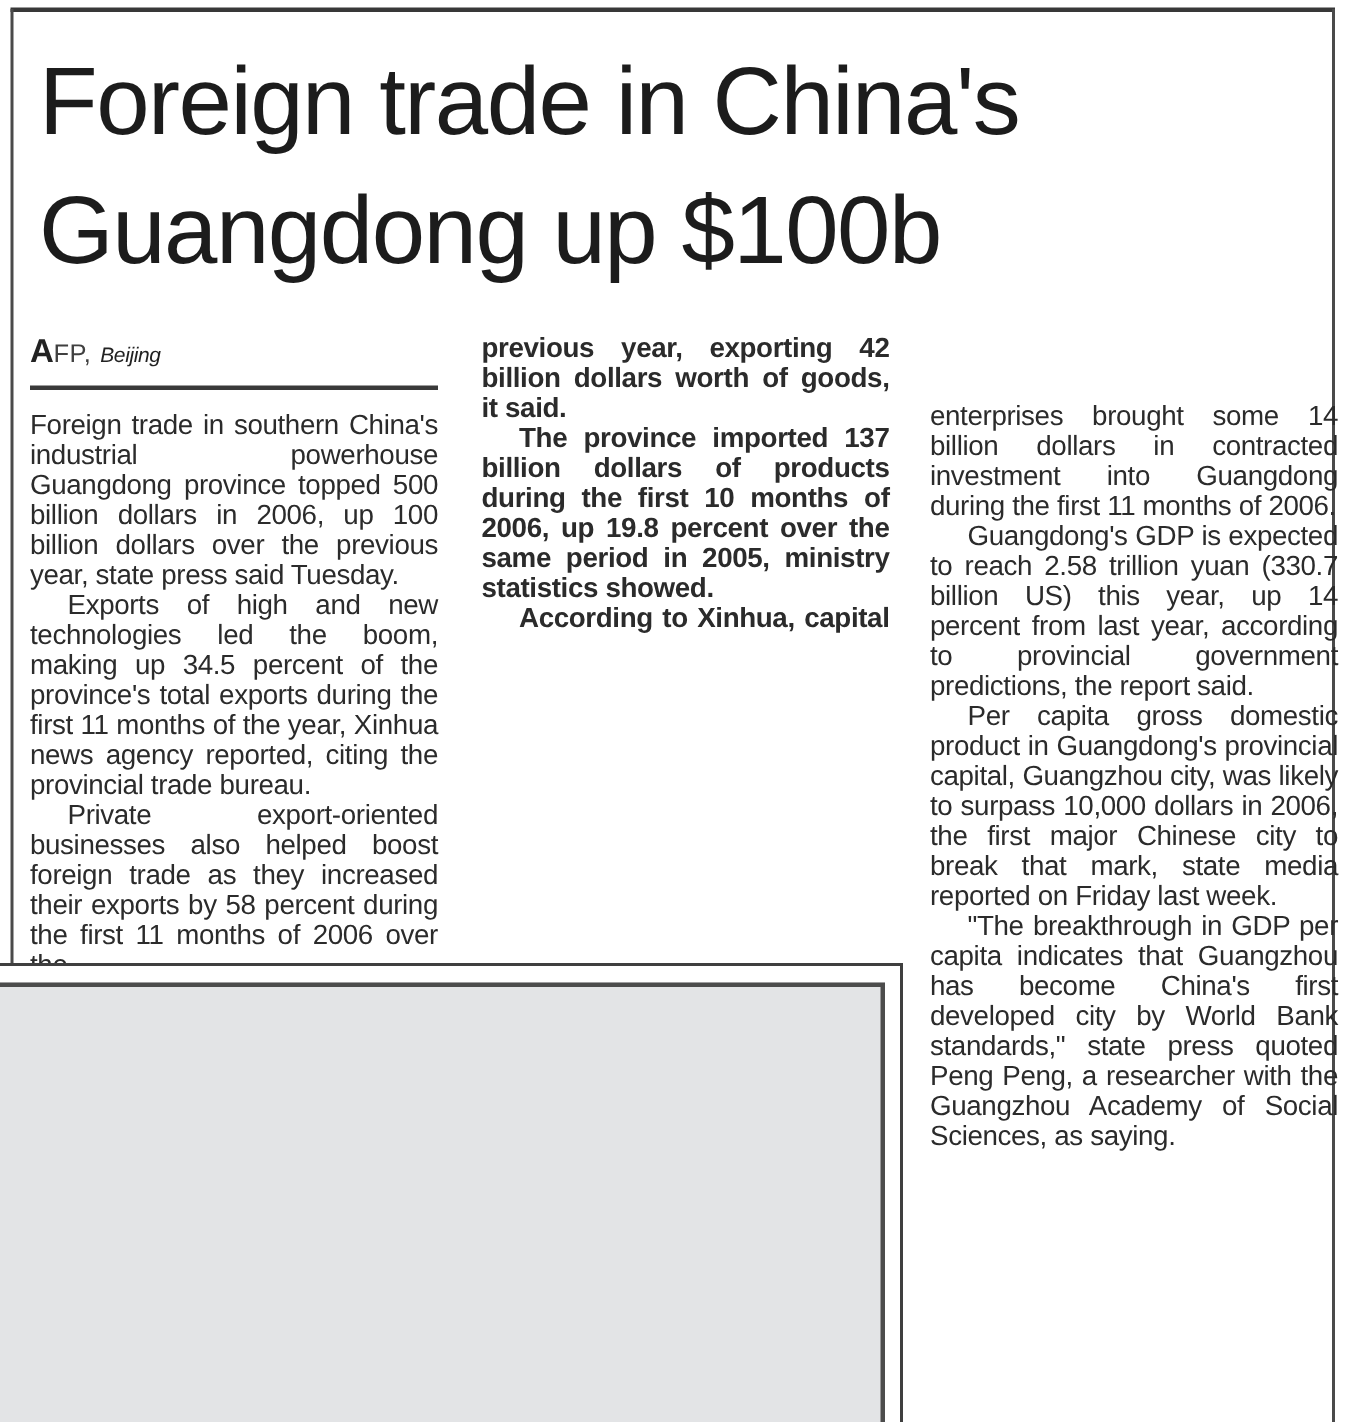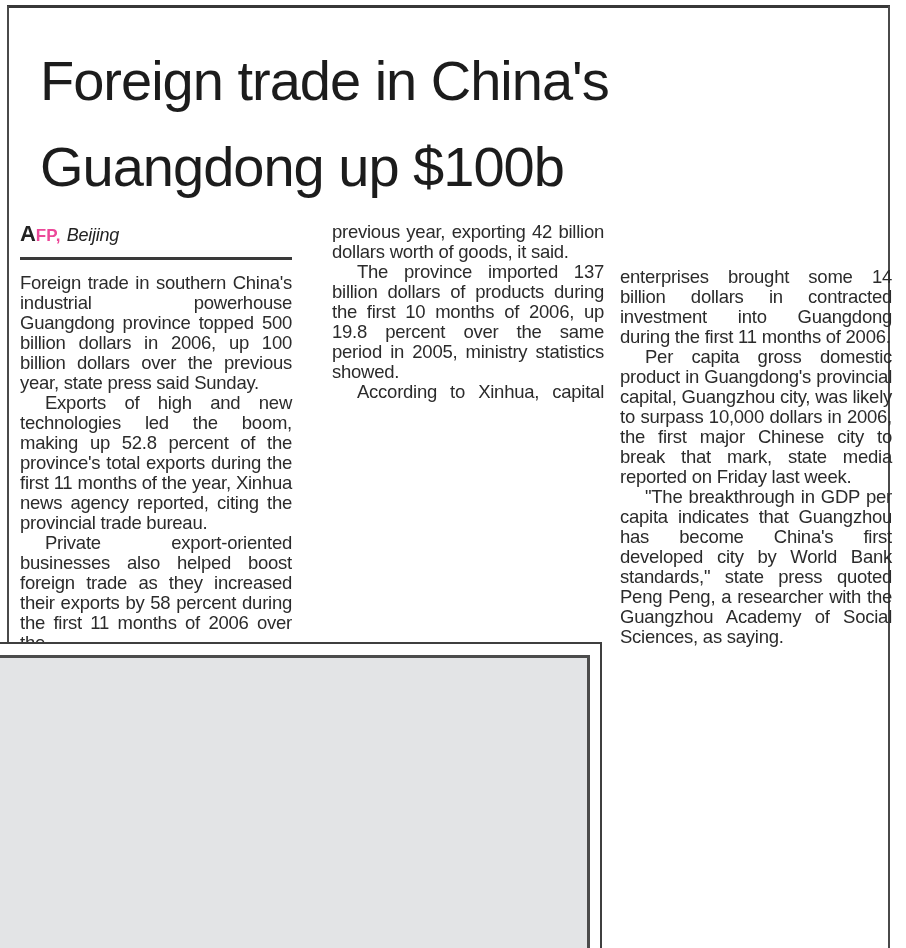--- a/index.html
+++ b/index.html
@@ -4,36 +4,36 @@
 <style>
   html,body{margin:0;padding:0;background:#fff;}
   .page{
     position:relative;width:906px;height:948px;overflow:hidden;
     background:#fff;font-family:"Liberation Sans","DejaVu Sans",sans-serif;
   }
   .top-rule{position:absolute;left:7px;top:5px;width:883px;height:3px;background:#383838;}
   .left-border{position:absolute;left:7px;top:6px;width:2px;height:637px;background:#4a4a4a;}
   .right-border{position:absolute;left:888px;top:6px;width:2px;height:942px;background:#4a4a4a;}
   .headline{
-    position:absolute;left:26px;top:24px;width:864px;margin:14px;
-    font-size:56px;line-height:86px;font-weight:400;letter-spacing:-1px;color:#1c1c1c;
+    position:absolute;left:26px;top:24px;width:864px;margin:0;
+    font-size:64px;line-height:86px;font-weight:400;letter-spacing:-1px;color:#1c1c1c;
   }
   .headline span{display:block;white-space:nowrap;}
   .col{
     position:absolute;width:272px;top:222px;
     font-size:18.5px;line-height:20px;letter-spacing:-0.25px;color:#2b2b2b;
     text-align:justify;hyphens:auto;-webkit-hyphens:auto;
   }
   .col1{left:20px;}
-  .col2{left:332px;}
+  .col2{left:321px;font-weight:bold;}
   .col3{left:620px;margin-top:45px;}
   .byline{margin:0 0 6px 0;text-align:left;line-height:24px;}
   .byline .agency-initial{font-weight:bold;font-size:22px;color:#222;}
-  .byline .agency-rest{font-weight:bold;font-size:17px;letter-spacing:0.3px;color:#ec4899;}
-  .byline .location{font-style:italic;font-size:18px;color:#222;margin-left:6px;}
+  .byline .agency-rest{font-weight:normal;font-size:17px;letter-spacing:0.3px;color:#404040;}
+  .byline .location{font-style:italic;font-size:14px;color:#222;margin-left:6px;}
   .byline-rule{height:2.5px;background:#3a3a3a;margin:9px 0 13px 0;border:0;}
   .col p{margin:0;}
   .col p.indent{text-indent:25px;}
   .col p.cont{text-align-last:justify;}
   .photo-frame{
     position:absolute;left:-12px;top:642px;width:614px;height:330px;
     background:#fff;border:2px solid #3f3f3f;box-sizing:border-box;
   }
   .photo-fill{
     position:absolute;left:-10px;top:11px;right:10px;bottom:-10px;
@@ -52,33 +52,34 @@
   <h1 class="headline">
     <span>Foreign trade in China's</span>
     <span>Guangdong up $100b</span>
   </h1>
 
   <div class="col col1">
     <div class="byline">
       <span class="agency-initial">A</span><span class="agency-rest">FP,</span><span class="location">Beijing</span>
     </div>
     <hr class="byline-rule">
-    <p>Foreign trade in southern China's industrial powerhouse Guangdong province topped 500 billion dollars in 2006, up 100 billion dollars over the previous year, state press said Sunday.</p>
-    <p class="indent">Exports of high and new technologies led the boom, making up 52.8 percent of the province's total exports during the first 11 months of the year, Xinhua news agency reported, citing the provincial trade bureau.</p>
+    <p>Foreign trade in southern China's industrial powerhouse Guangdong province topped 500 billion dollars in 2006, up 100 billion dollars over the previous year, state press said Tuesday.</p>
+    <p class="indent">Exports of high and new technologies led the boom, making up 34.5 percent of the province's total exports during the first 11 months of the year, Xinhua news agency reported, citing the provincial trade bureau.</p>
     <p class="indent cont">Private export-oriented businesses also helped boost foreign trade as they increased their exports by 58 percent during the first 11 months of 2006 over the</p>
   </div>
 
   <div class="col col2">
     <p>previous year, exporting 42 billion dollars worth of goods, it said.</p>
     <p class="indent">The province imported 137 billion dollars of products during the first 10 months of 2006, up 19.8 percent over the same period in 2005, ministry statistics showed.</p>
     <p class="indent cont">According to Xinhua, capital</p>
   </div>
 
   <div class="col col3">
     <p>enterprises brought some 14 billion dollars in contracted investment into Guangdong during the first 11 months of 2006.</p>
+    <p class="indent">Guangdong's GDP is expected to reach 2.58 trillion yuan (330.7 billion US) this year, up 14 percent from last year, according to provincial government predictions, the report said.</p>
     <p class="indent">Per capita gross domestic product in Guangdong's provincial capital, Guangzhou city, was likely to surpass 10,000 dollars in 2006, the first major Chinese city to break that mark, state media reported on Friday last week.</p>
     <p class="indent">"The breakthrough in GDP per capita indicates that Guangzhou has become China's first developed city by World Bank standards," state press quoted Peng Peng, a researcher with the Guangzhou Academy of Social Sciences, as saying.</p>
   </div>
 
   <div class="photo-frame">
     <div class="photo-fill" style="background: rgb(227, 228, 230); border-color: rgb(76, 76, 76);"></div>
   </div>
 
 </div>
 

